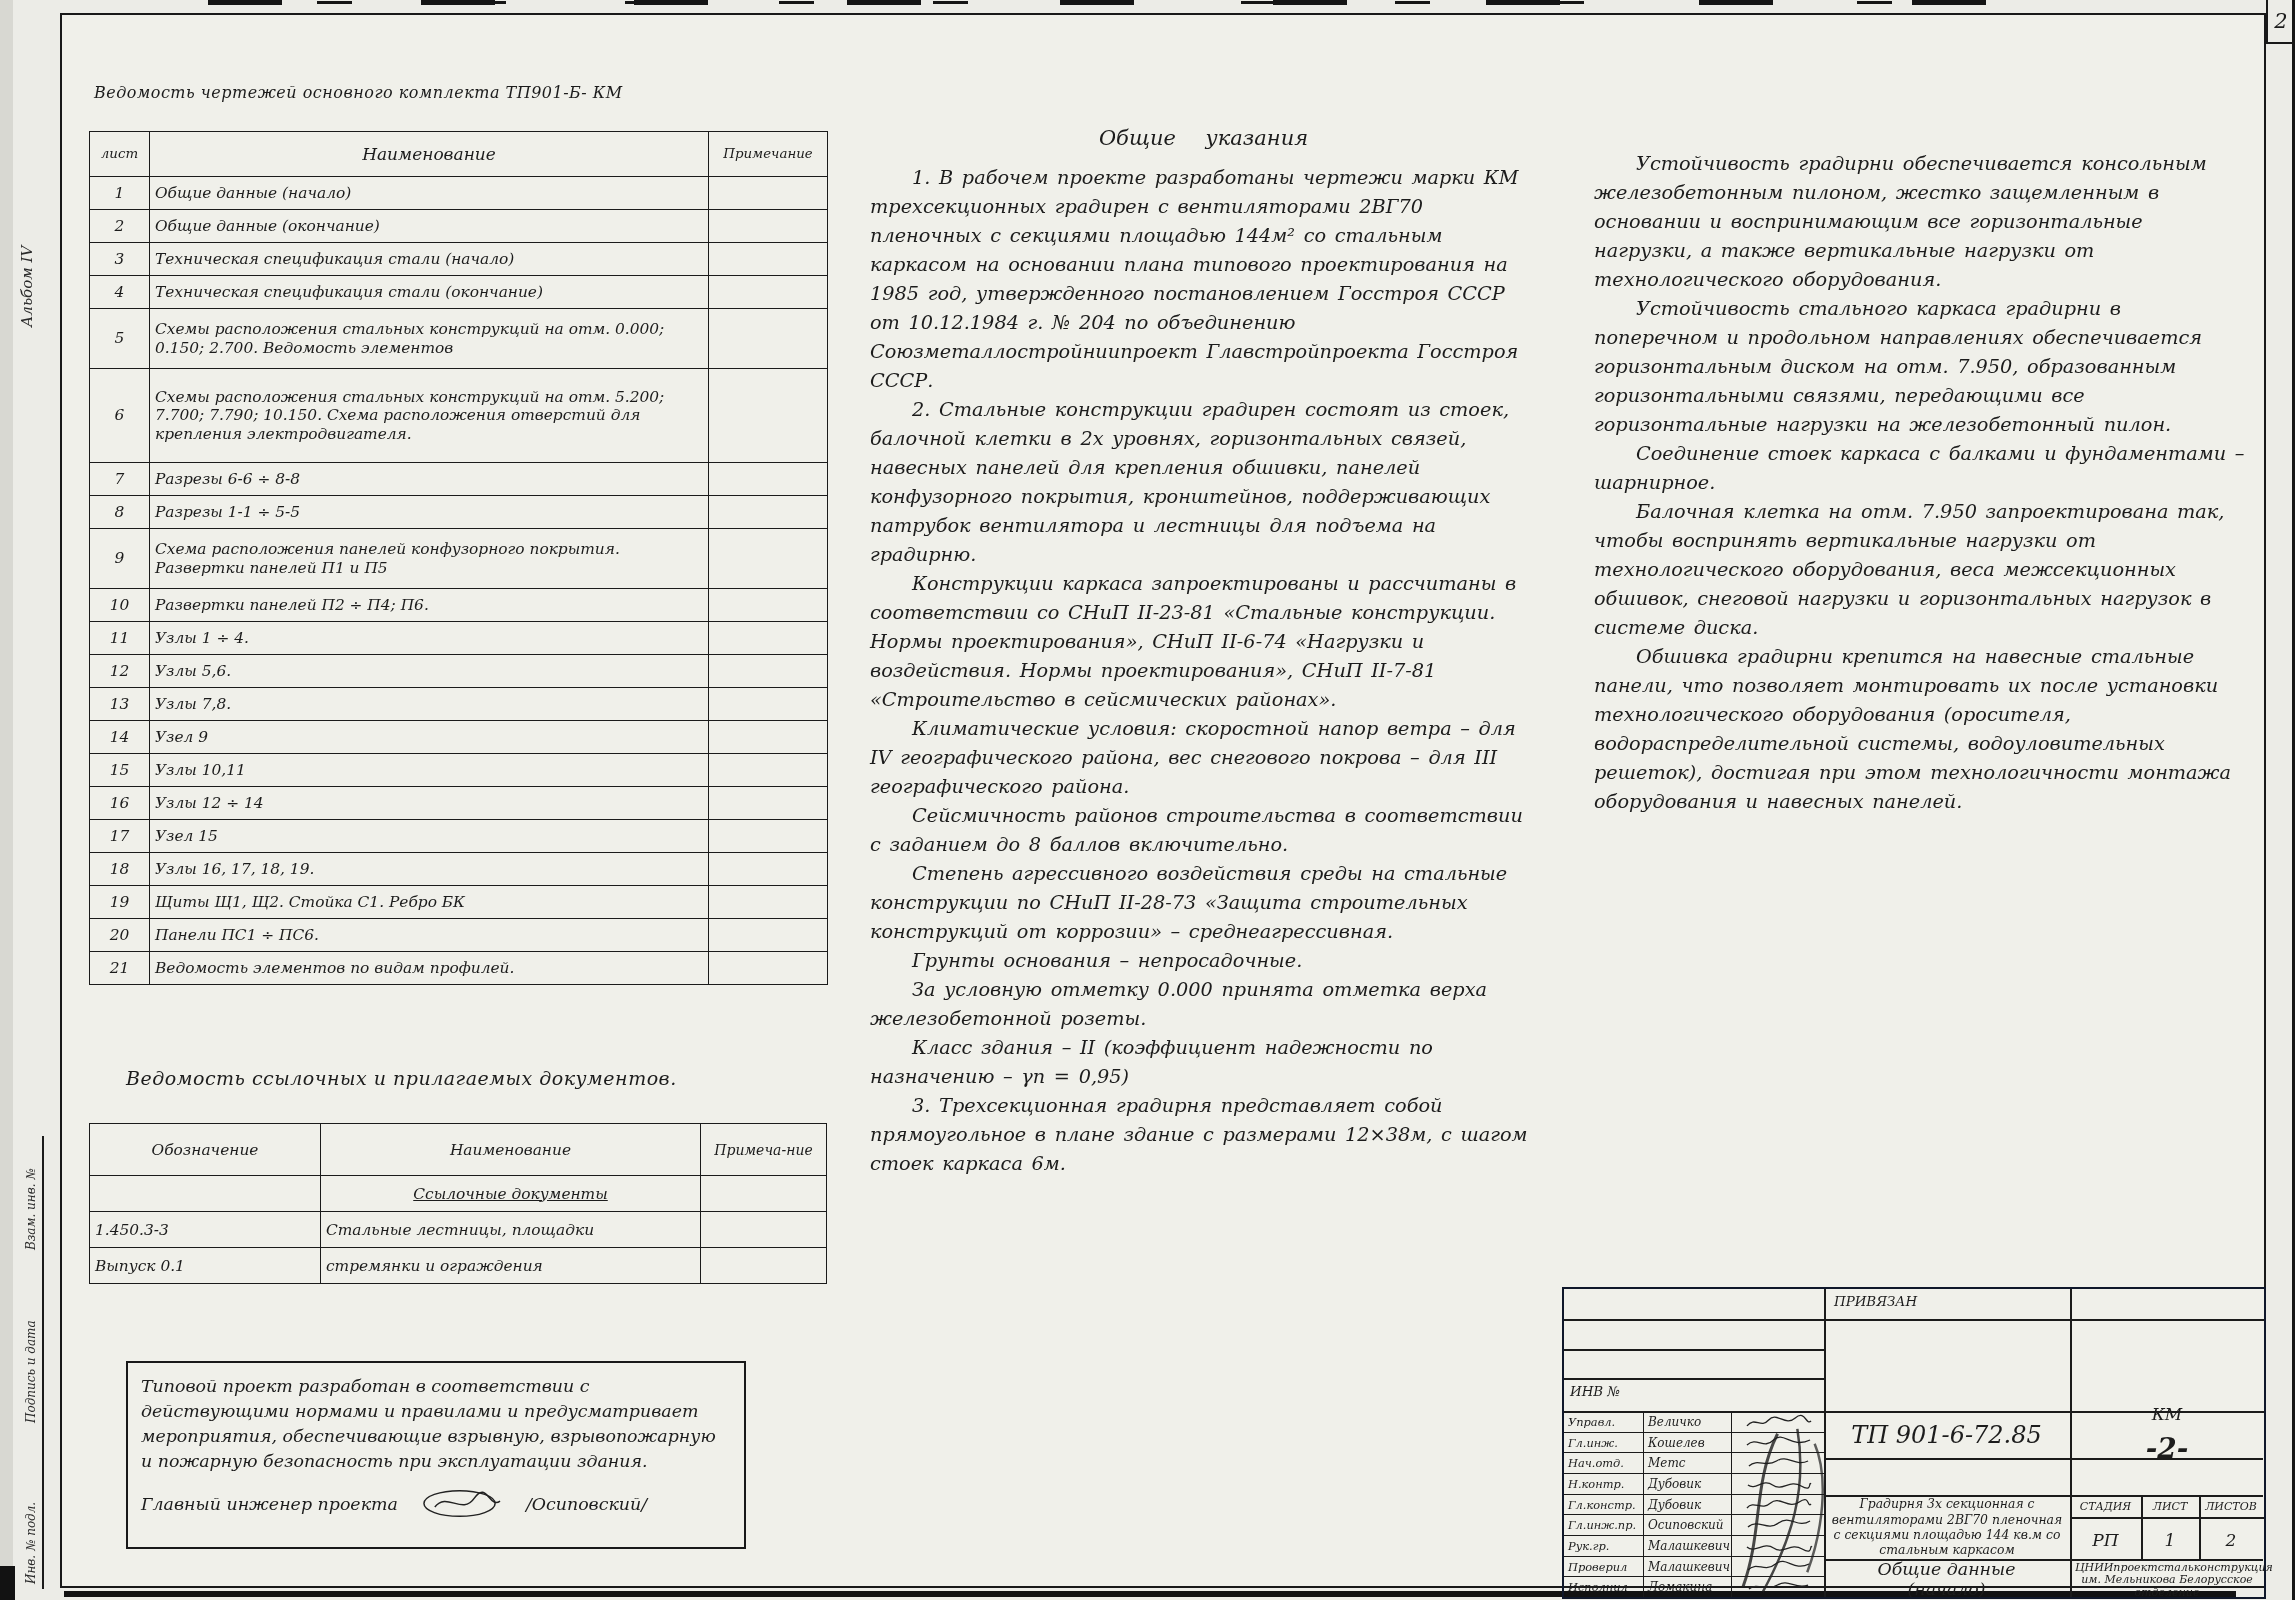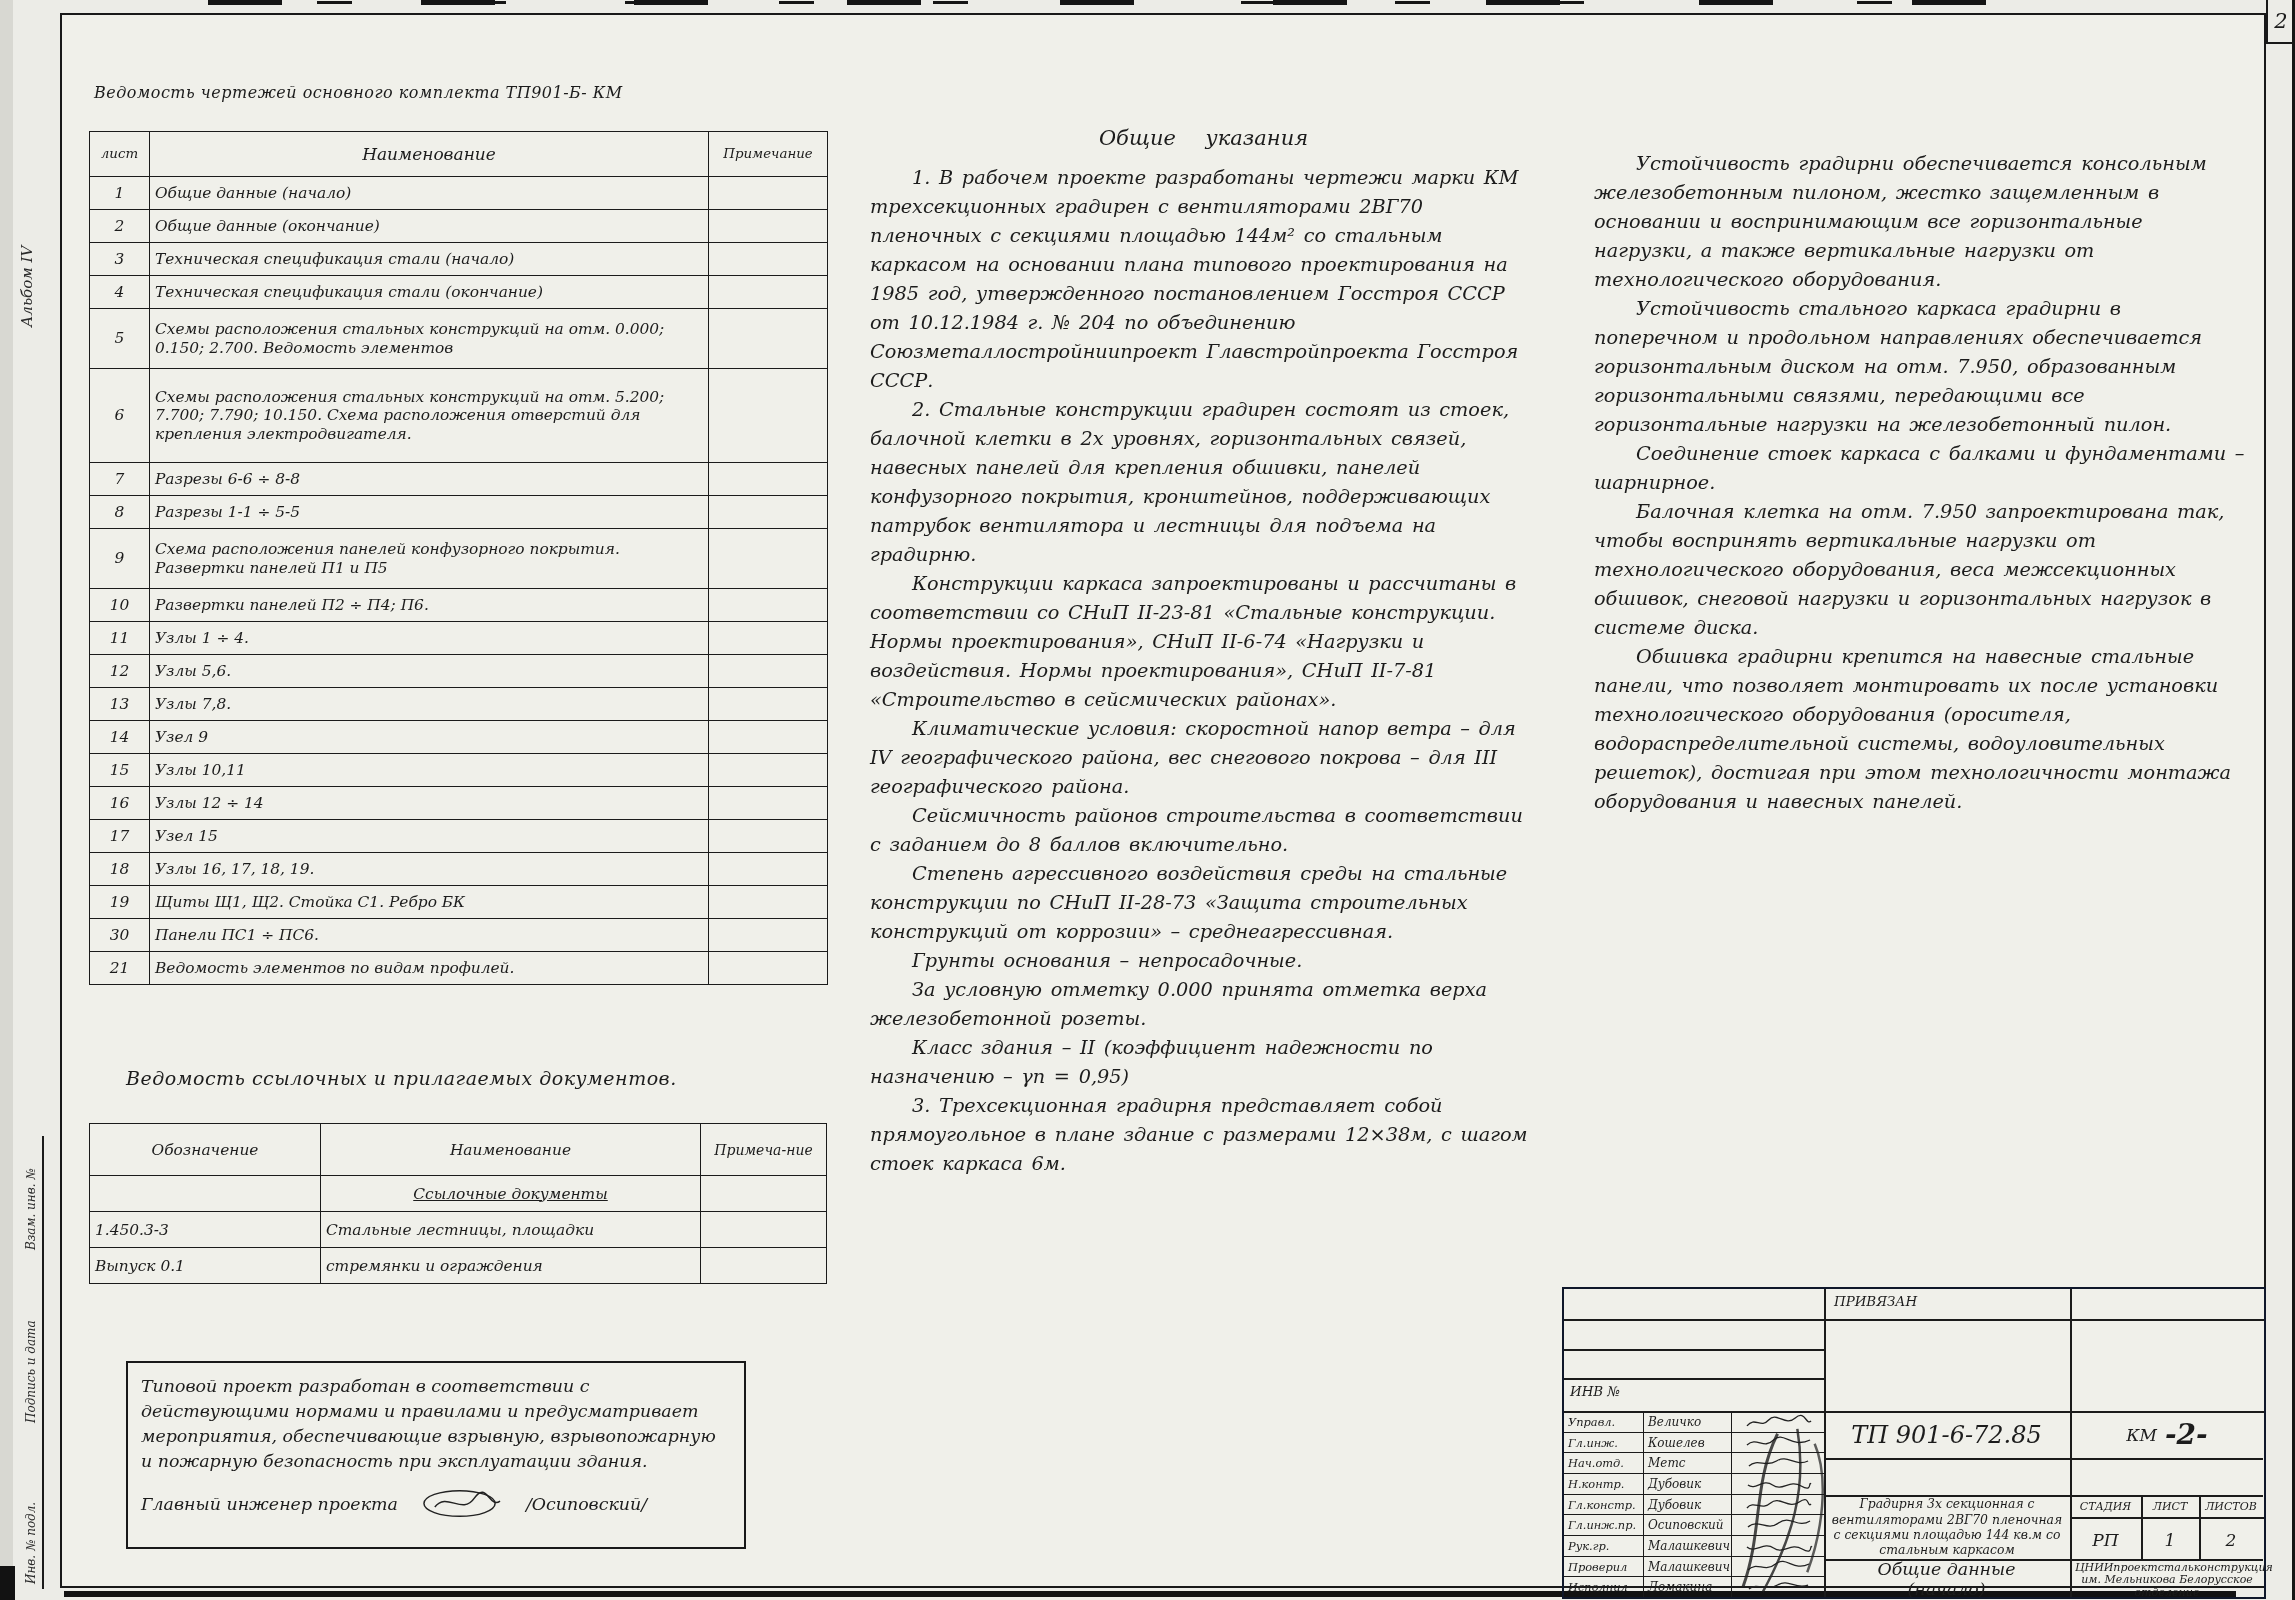--- a/index.html
+++ b/index.html
@@ -205,21 +205,21 @@
         <td class="c-num">18</td>
         <td>Узлы 16, 17, 18, 19.</td>
         <td></td>
       </tr>
   <tr>
         <td class="c-num">19</td>
         <td>Щиты Щ1, Щ2. Стойка С1. Ребро БК</td>
         <td></td>
       </tr>
   <tr>
-        <td class="c-num">30</td>
+        <td class="c-num">20</td>
         <td>Панели ПС1 ÷ ПС6.</td>
         <td></td>
       </tr>
   <tr>
         <td class="c-num">21</td>
         <td>Ведомость элементов по видам профилей.</td>
         <td></td>
       </tr>
 </tbody>
   </table>
@@ -301,21 +301,21 @@
   <div class="ln" style="left:260px;top:169px;width:439px;height:1.5px;"></div>
   <div class="ln" style="left:260px;top:206px;width:439px;height:1.5px;"></div>
   <div class="ln" style="left:506px;top:228px;width:194px;height:1.5px;"></div>
   <div class="ln" style="left:260px;top:270px;width:439px;height:1.5px;"></div>
   <div class="ln" style="left:577px;top:206px;width:1.5px;height:64px;"></div>
   <div class="ln" style="left:635px;top:206px;width:1.5px;height:64px;"></div>
 
   <div class="txt" style="left:270px;top:5px;font-size:13.4px;">ПРИВЯЗАН</div>
   <div class="txt" style="left:6px;top:95px;font-size:13.4px;">ИНВ №</div>
   <div class="txt" style="left:260px;top:122px;width:245px;height:47px;display:flex;align-items:center;justify-content:center;font-size:24px;">ТП 901-6-72.85</div>
-  <div class="txt" style="left:506px;top:122px;width:194px;height:47px;display:flex;align-items:center;justify-content:center;gap:8px;">
+  <div class="txt" style="left:506px;top:122px;width:194px;height:47px;display:flex;align-items:center;justify-content:center;gap:8px;flex-direction:column;">
     <span style="font-size:17px;">КМ</span>
     <span style="font-size:28px;font-weight:bold;">-2-</span>
   </div>
   <div class="txt" style="left:265px;top:208px;width:236px;height:60px;font-size:12.4px;line-height:15.4px;text-align:center;display:flex;align-items:center;">Градирня 3х секционная с вентиляторами 2ВГ70 пленочная с секциями площадью 144 кв.м со стальным каркасом</div>
   <div class="txt" style="left:260px;top:272px;width:245px;height:36px;display:flex;align-items:center;justify-content:center;text-align:center;font-size:17.4px;line-height:20px;">
     <span style="display:inline-block;max-width:159px;">Общие данные (начало)</span>
   </div>
 
   <div class="stage-cell" style="left:506px;top:207px;width:71px;height:21px;font-size:11px;">СТАДИЯ</div>
   <div class="stage-cell" style="left:577px;top:207px;width:58px;height:21px;font-size:11px;">ЛИСТ</div>

